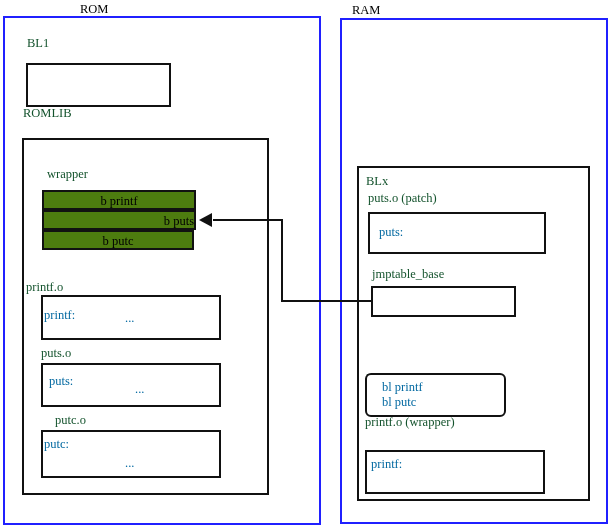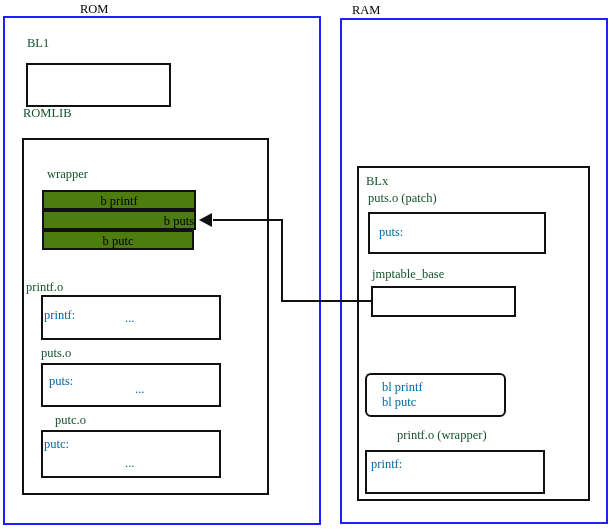--- a/index.html
+++ b/index.html
@@ -133,21 +133,21 @@
   <div class="abs box" style="left:371px; top:286px; width:145px; height:31px;">
     <div class="boxtext abs" style="left:6px; top:6px;"></div>
   </div>
 
   <div class="abs caption" style="left:366px; top:358px;margin-top:13px;">BLx.o</div>
   <div class="abs box" style="left:365px; top:373px; width:141px; height:44px;border-radius:6px;">
     <div class="boxtext abs" style="left:15px; top:5px;">bl printf</div>
     <div class="boxtext abs" style="left:15px; top:20px;">bl putc</div>
   </div>
 
-  <div class="abs caption" style="left:365px; top:428px;margin-left:32px;">printf.o (wrapper)</div>
+  <div class="abs caption" style="left:365px; top:415px;">printf.o (wrapper)</div>
   <div class="abs box" style="left:365px; top:450px; width:180px; height:44px;">
     <div class="boxtext abs" style="left:4px; top:5px;">printf:</div>
   </div>
 
   <div class="abs line-h" style="left:281px; top:300px; width:91px;"></div>
 
   <div class="abs line-v" style="left:281px; top:219px; height:83px;"></div>
 
   <div class="abs line-h" style="left:213px; top:219px; width:70px;"></div>
 

